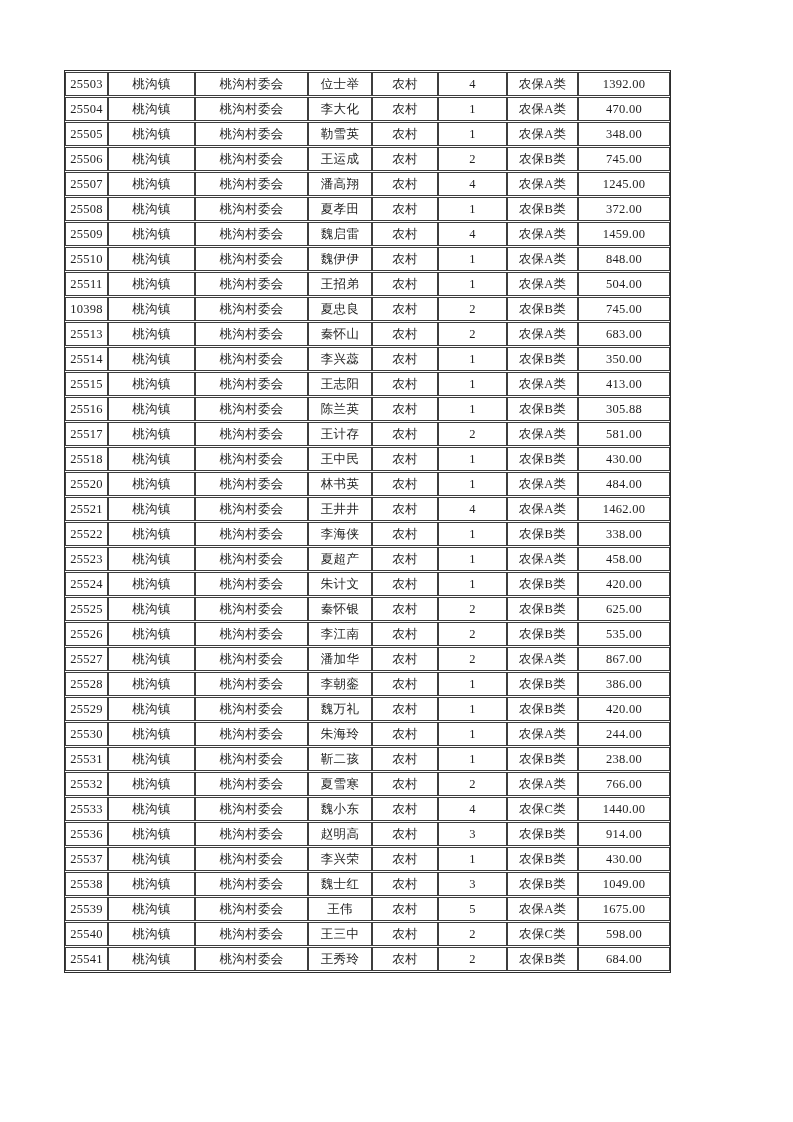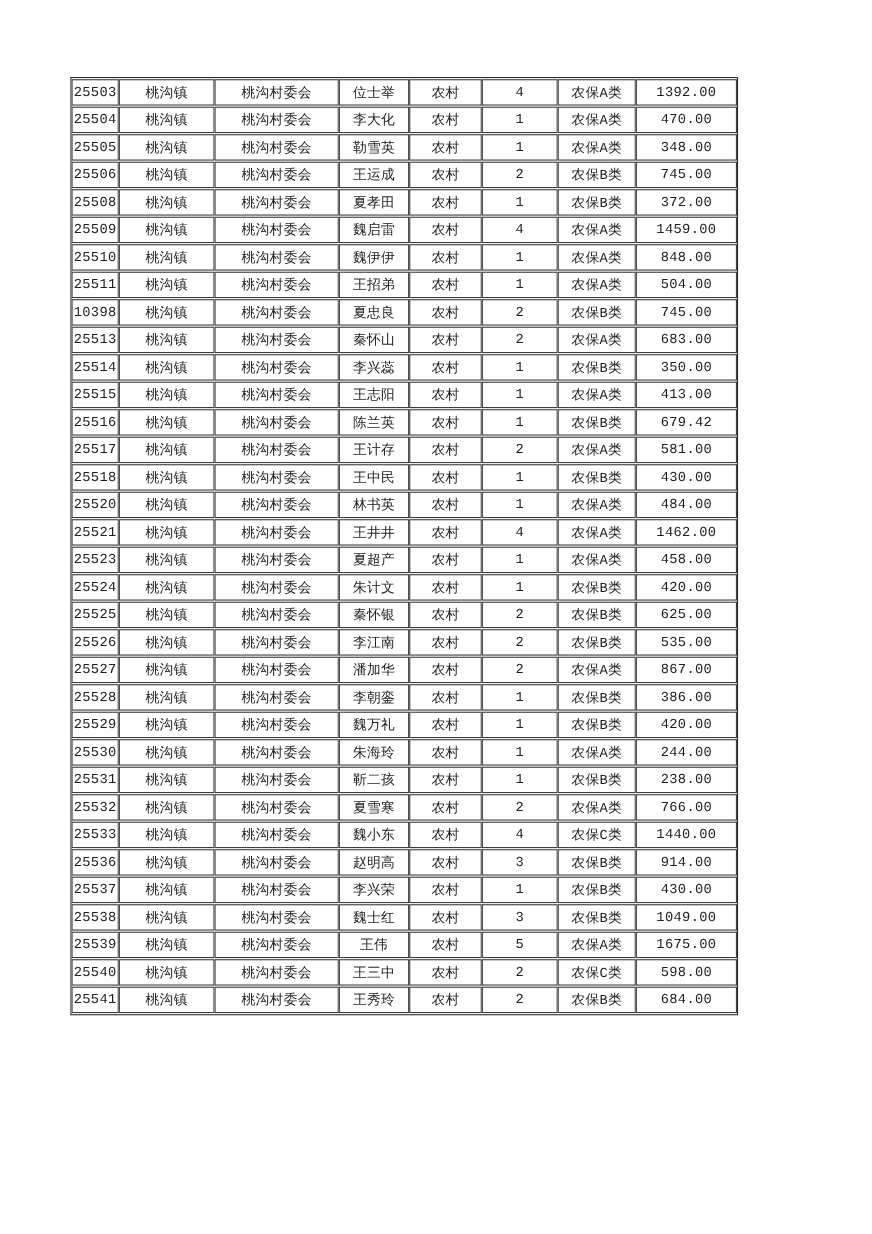--- a/index.html
+++ b/index.html
@@ -9,21 +9,20 @@
     background: #ffffff;
     position: relative;
     font-family: "Liberation Serif", "DejaVu Serif", serif;
   }
   .page {
     position: absolute;
     left: 0; top: 0;
     width: 793px; height: 1122px;
     background: #ffffff;
     overflow: hidden;
-    font-family: Liberation Mono, monospace;
   }
   .table-wrap {
     position: absolute;
     left: 64px;
     top: 70px;
     border: 1px solid #2d2d2d;
     background: #ffffff;
   }
   table.records {
     border-collapse: separate;
@@ -104,20 +103,30 @@
             <td>25506</td>
             <td>桃沟镇</td>
             <td>桃沟村委会</td>
             <td>王运成</td>
             <td>农村</td>
             <td>2</td>
             <td>农保B类</td>
             <td>745.00</td>
           </tr>
           <tr>
+            <td>25507</td>
+            <td>桃沟镇</td>
+            <td>桃沟村委会</td>
+            <td>潘高翔</td>
+            <td>农村</td>
+            <td>4</td>
+            <td>农保A类</td>
+            <td>1245.00</td>
+          </tr>
+          <tr>
             <td>25508</td>
             <td>桃沟镇</td>
             <td>桃沟村委会</td>
             <td>夏孝田</td>
             <td>农村</td>
             <td>1</td>
             <td>农保B类</td>
             <td>372.00</td>
           </tr>
           <tr>
@@ -191,21 +200,21 @@
             <td>413.00</td>
           </tr>
           <tr>
             <td>25516</td>
             <td>桃沟镇</td>
             <td>桃沟村委会</td>
             <td>陈兰英</td>
             <td>农村</td>
             <td>1</td>
             <td>农保B类</td>
-            <td>679.42</td>
+            <td>305.88</td>
           </tr>
           <tr>
             <td>25517</td>
             <td>桃沟镇</td>
             <td>桃沟村委会</td>
             <td>王计存</td>
             <td>农村</td>
             <td>2</td>
             <td>农保A类</td>
             <td>581.00</td>
@@ -232,20 +241,30 @@
           </tr>
           <tr>
             <td>25521</td>
             <td>桃沟镇</td>
             <td>桃沟村委会</td>
             <td>王井井</td>
             <td>农村</td>
             <td>4</td>
             <td>农保A类</td>
             <td>1462.00</td>
+          </tr>
+          <tr>
+            <td>25522</td>
+            <td>桃沟镇</td>
+            <td>桃沟村委会</td>
+            <td>李海侠</td>
+            <td>农村</td>
+            <td>1</td>
+            <td>农保B类</td>
+            <td>338.00</td>
           </tr>
           <tr>
             <td>25523</td>
             <td>桃沟镇</td>
             <td>桃沟村委会</td>
             <td>夏超产</td>
             <td>农村</td>
             <td>1</td>
             <td>农保A类</td>
             <td>458.00</td>

